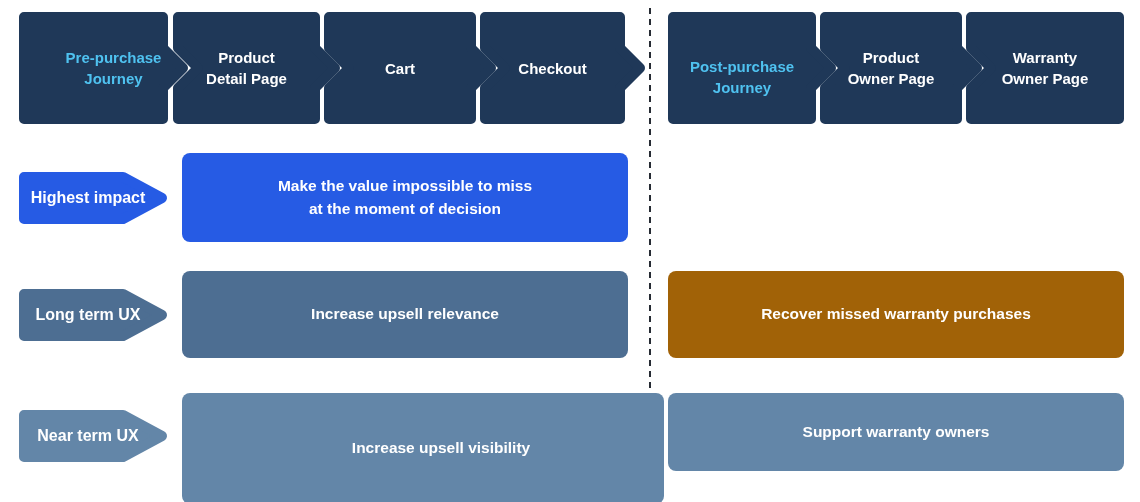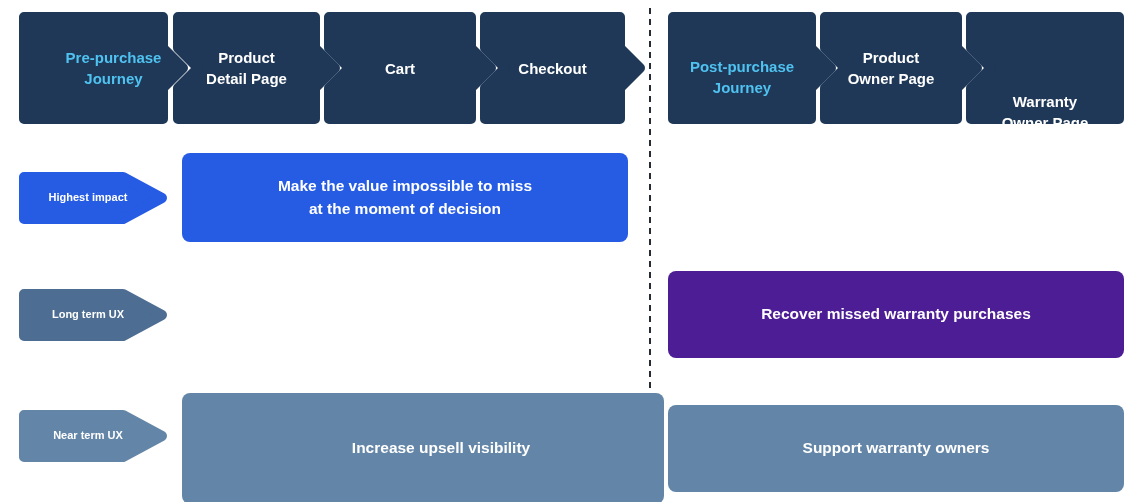--- a/index.html
+++ b/index.html
@@ -16,21 +16,21 @@
     display:flex;align-items:center;justify-content:center;
     text-align:center;
     color:#ffffff;font-weight:700;font-size:15px;line-height:1.4;
     white-space:pre-line;
   }
   .step-label.accent{color:var(--accent,#4FC2F0);}
   .tag-label{
     position:absolute;
     display:flex;align-items:center;justify-content:center;
     text-align:center;
-    color:#ffffff;font-weight:700;font-size:11px;line-height:1.2;
+    color:#ffffff;font-weight:700;font-size:16px;line-height:1.2;
   }
   .strategy-box{
     position:absolute;
     display:flex;align-items:center;justify-content:center;
     text-align:center;
     border-radius:8px;
     color:#ffffff;font-weight:700;font-size:15.5px;line-height:1.45;
     white-space:pre-line;
   }
   .divider{
@@ -64,30 +64,31 @@
 Journey</div>
   <div class="step-label" style="left:173px;top:12px;width:147px;height:112px;">Product
 Detail Page</div>
   <div class="step-label" style="left:324px;top:12px;width:152px;height:112px;">Cart</div>
   <div class="step-label" style="left:480px;top:12px;width:145px;height:112px;">Checkout</div>
 
   <div class="step-label accent" style="left:668px;top:21px;width:148px;height:112px;">Post-purchase
 Journey</div>
   <div class="step-label" style="left:820px;top:12px;width:142px;height:112px;">Product
 Owner Page</div>
-  <div class="step-label" style="left:966px;top:12px;width:158px;height:112px;margin-top:44px;">Warranty
+  <div class="step-label" style="left:966px;top:12px;width:158px;height:112px;">Warranty
 Owner Page</div>
 
   <div class="divider" style="left:649px;top:8px;height:484px;"></div>
 
   <div class="tag-label" style="left:19px;top:172px;width:138px;height:52px;">Highest impact</div>
   <div class="tag-label" style="left:19px;top:289px;width:138px;height:52px;">Long term UX</div>
   <div class="tag-label" style="left:19px;top:410px;width:138px;height:52px;">Near term UX</div>
 
   <div class="strategy-box" style="left: 182px; top: 153px; width: 446px; height: 89px; background: rgb(38, 91, 228);">Make the value impossible to miss
 at the moment of decision</div>
 
-  <div class="strategy-box" style="left: 668px; top: 271px; width: 456px; height: 87px; background: #4c1d95;">Recover missed warranty purchases</div>
+  <div class="strategy-box" style="left: 182px; top: 271px; width: 446px; height: 87px; background: rgb(77, 110, 146);">Increase upsell relevance</div>
+  <div class="strategy-box" style="left: 668px; top: 271px; width: 456px; height: 87px; background: #a16207;">Recover missed warranty purchases</div>
 
   <div class="strategy-box" style="left: 182px; top: 393px; width: 446px; height: 111px; background: rgb(99, 134, 168); padding-left: 36px;">Increase upsell visibility</div>
-  <div class="strategy-box" style="left: 668px; top: 393px; width: 456px; height: 87px; background: rgb(99, 134, 168); margin-top: 12px;">Support warranty owners</div>
+  <div class="strategy-box" style="left: 668px; top: 393px; width: 456px; height: 78px; background: rgb(99, 134, 168);">Support warranty owners</div>
 
 </div>
 
 </body></html>

